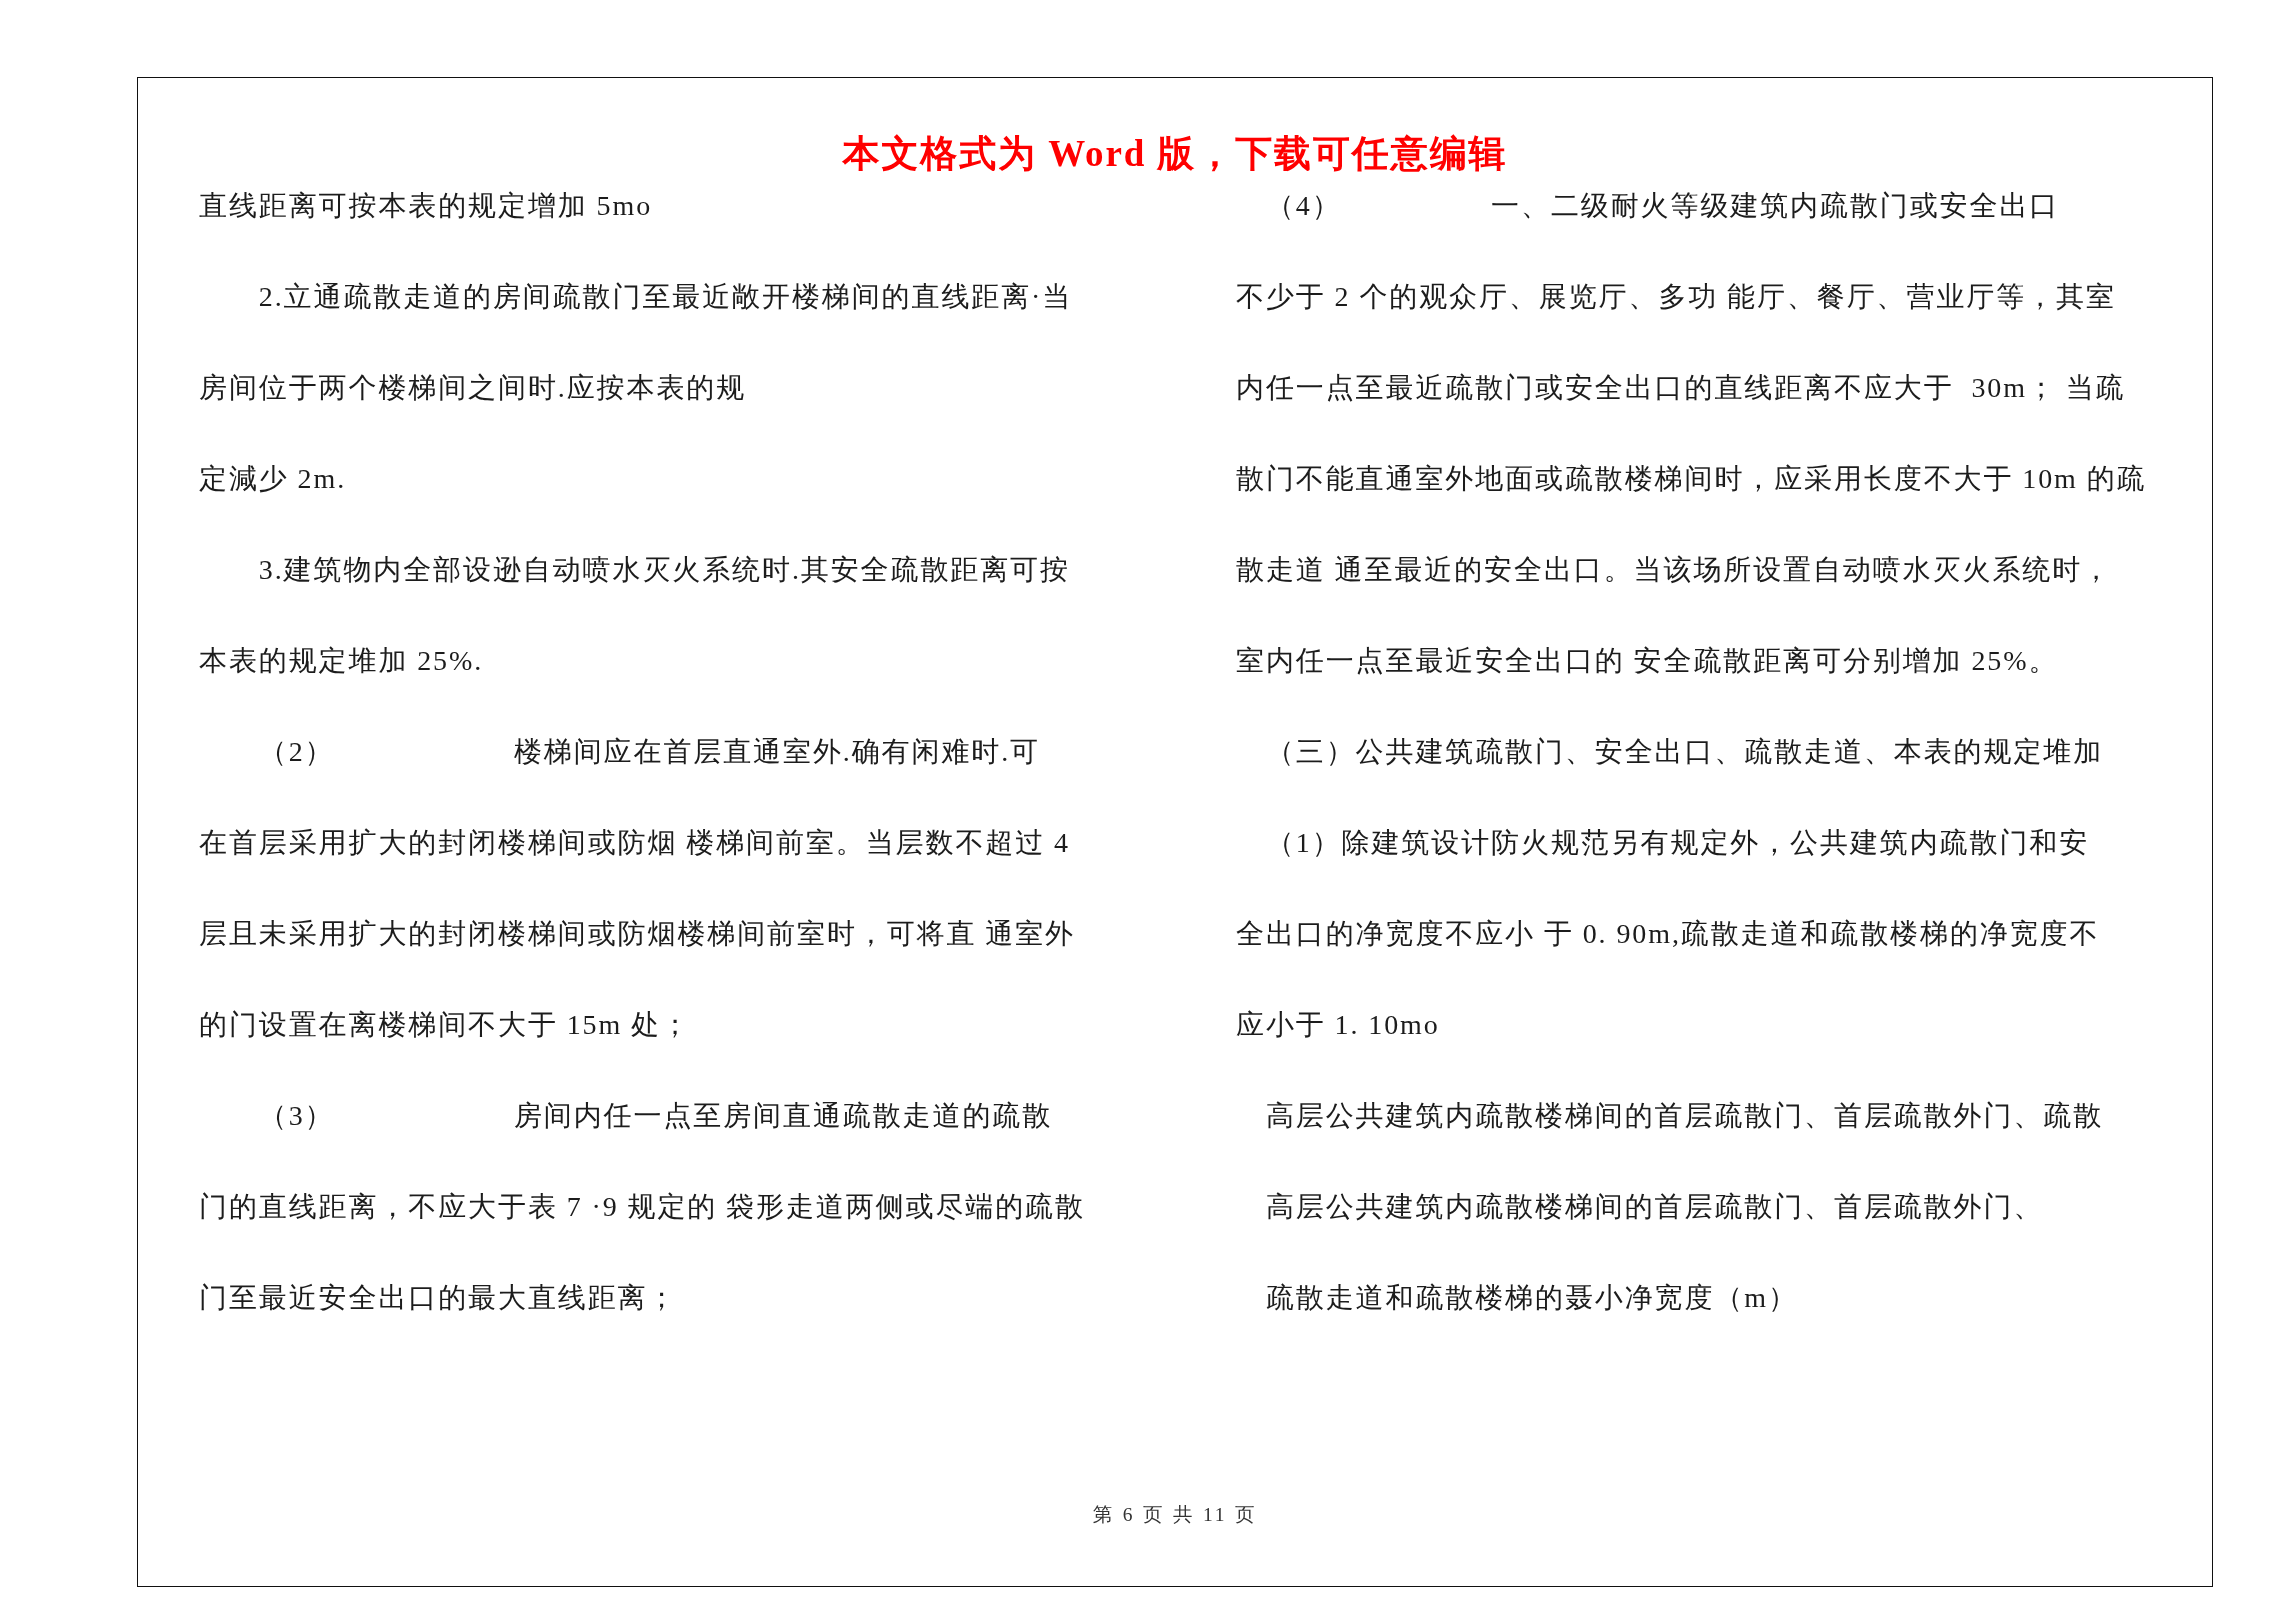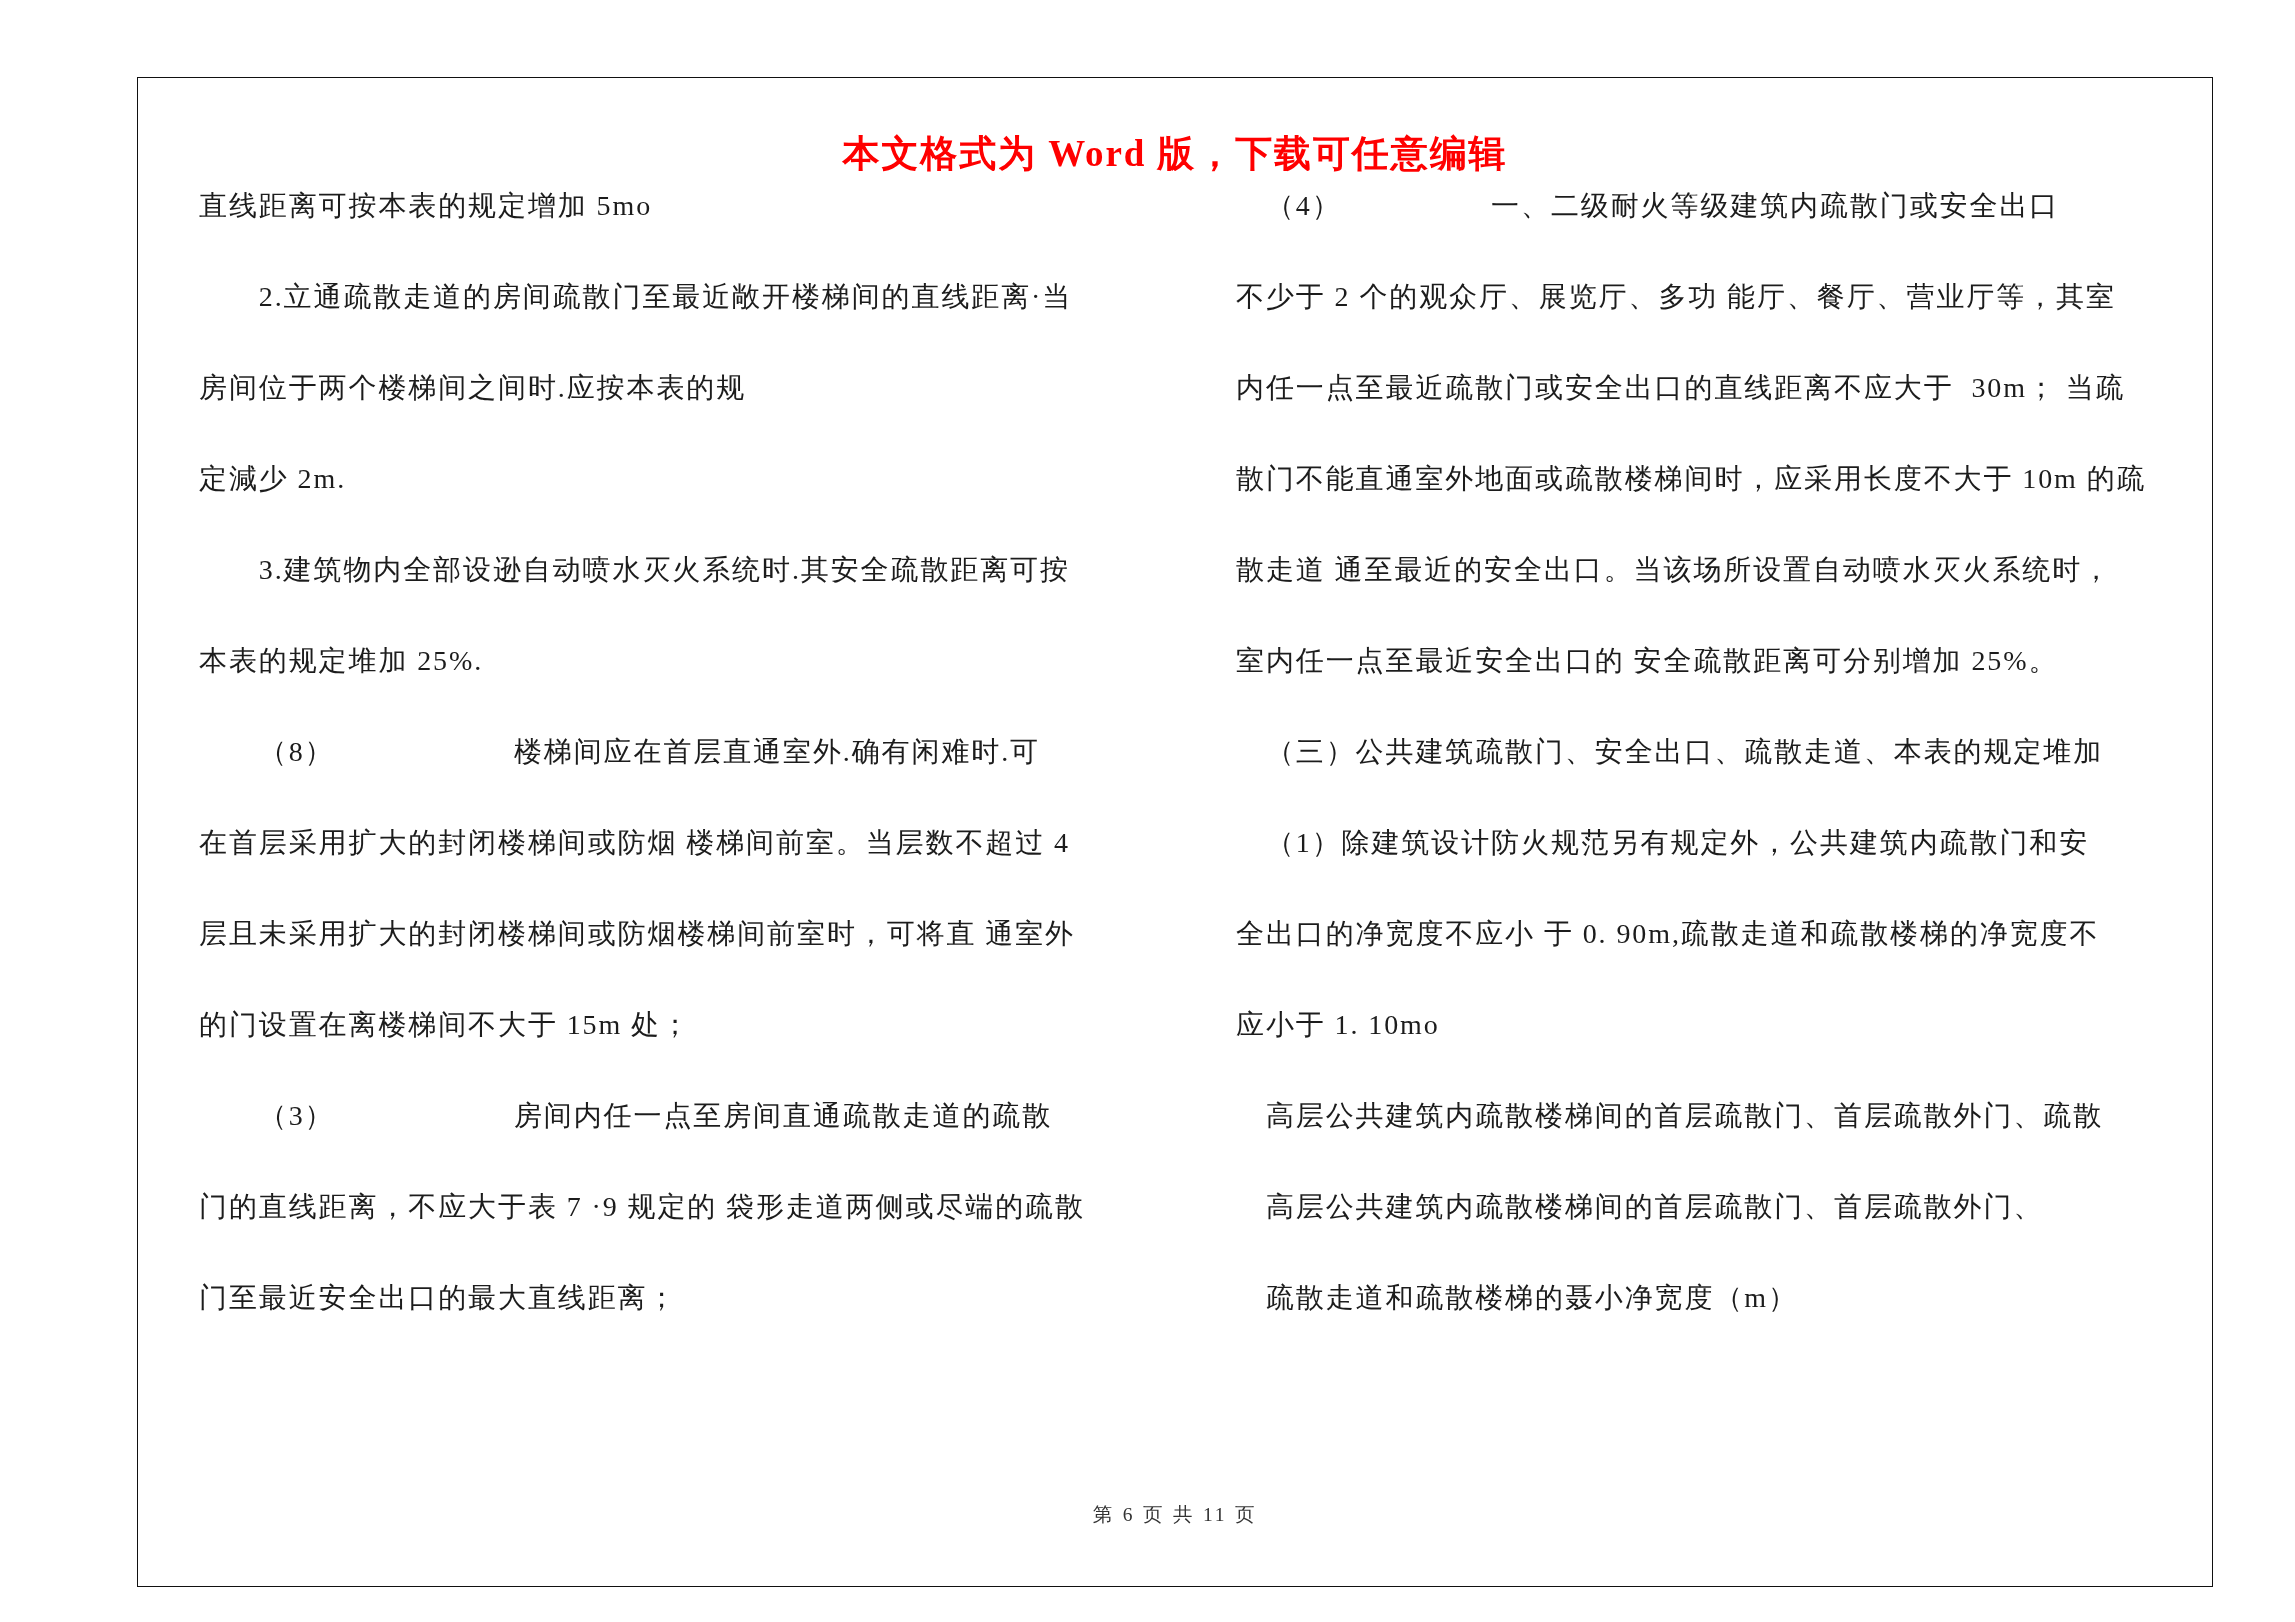--- a/index.html
+++ b/index.html
@@ -75,21 +75,21 @@
 
   <div class="doc-title">本文格式为 Word 版，下载可任意编辑</div>
 
   <div class="column left">
       <div class="text-line">直线距离可按本表的规定增加 5mo</div>
       <div class="text-line">　　2.立通疏散走道的房间疏散门至最近敞开楼梯间的直线距离·当</div>
       <div class="text-line">房间位于两个楼梯间之间时.应按本表的规</div>
       <div class="text-line">定減少 2m.</div>
       <div class="text-line">　　3.建筑物内全部设逊自动喷水灭火系统时.其安全疏散距离可按</div>
       <div class="text-line">本表的规定堆加 25%.</div>
-      <div class="text-line">　　（8）　　　　　　楼梯间应在首层直通室外.确有闲难时.可</div>
+      <div class="text-line">　　（2）　　　　　　楼梯间应在首层直通室外.确有闲难时.可</div>
       <div class="text-line">在首层采用扩大的封闭楼梯间或防烟 楼梯间前室。当层数不超过 4</div>
       <div class="text-line">层且未采用扩大的封闭楼梯间或防烟楼梯间前室时，可将直 通室外</div>
       <div class="text-line">的门设置在离楼梯间不大于 15m 处；</div>
       <div class="text-line">　　（3）　　　　　　房间内任一点至房间直通疏散走道的疏散</div>
       <div class="text-line">门的直线距离，不应大于表 7 ·9 规定的 袋形走道两侧或尽端的疏散</div>
       <div class="text-line">门至最近安全出口的最大直线距离；</div>
     </div>
 
   <div class="column right">
       <div class="text-line">　（4）　　　　　一、二级耐火等级建筑内疏散门或安全出口</div>

